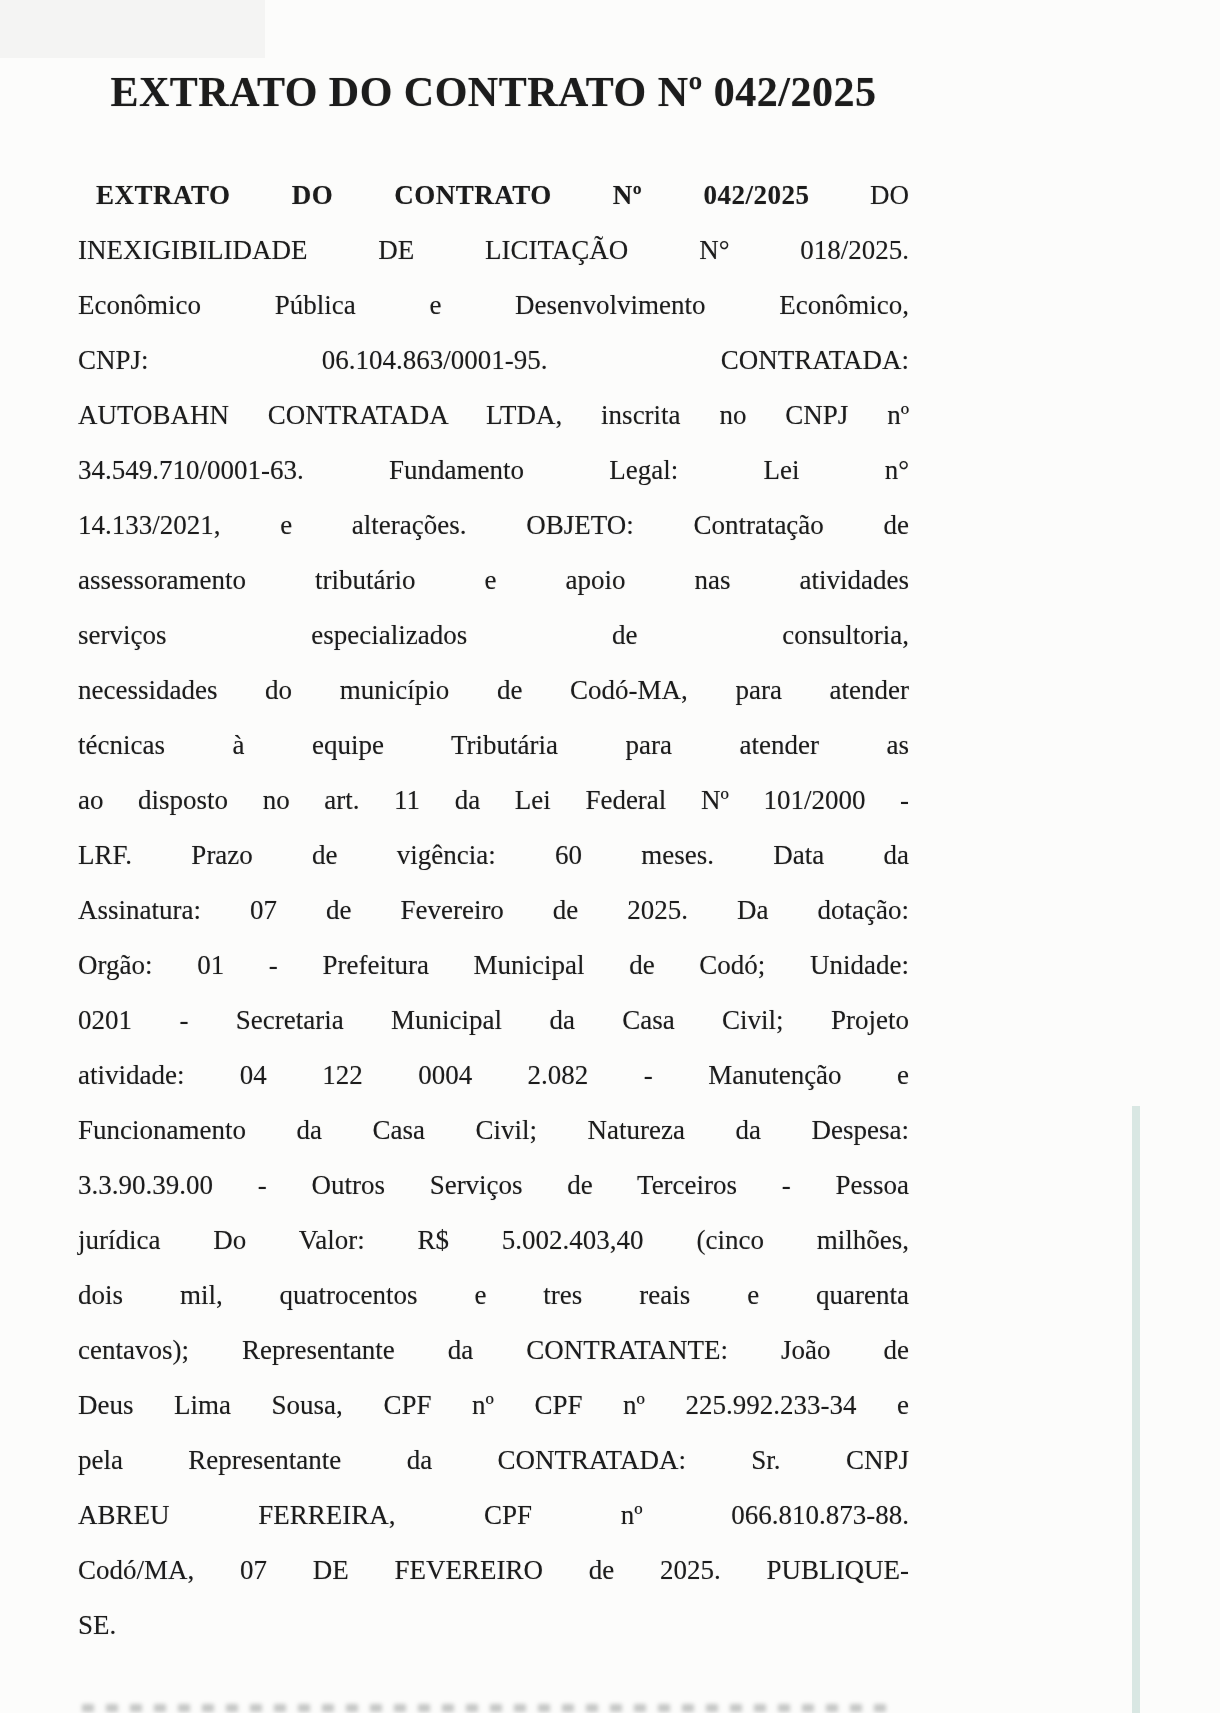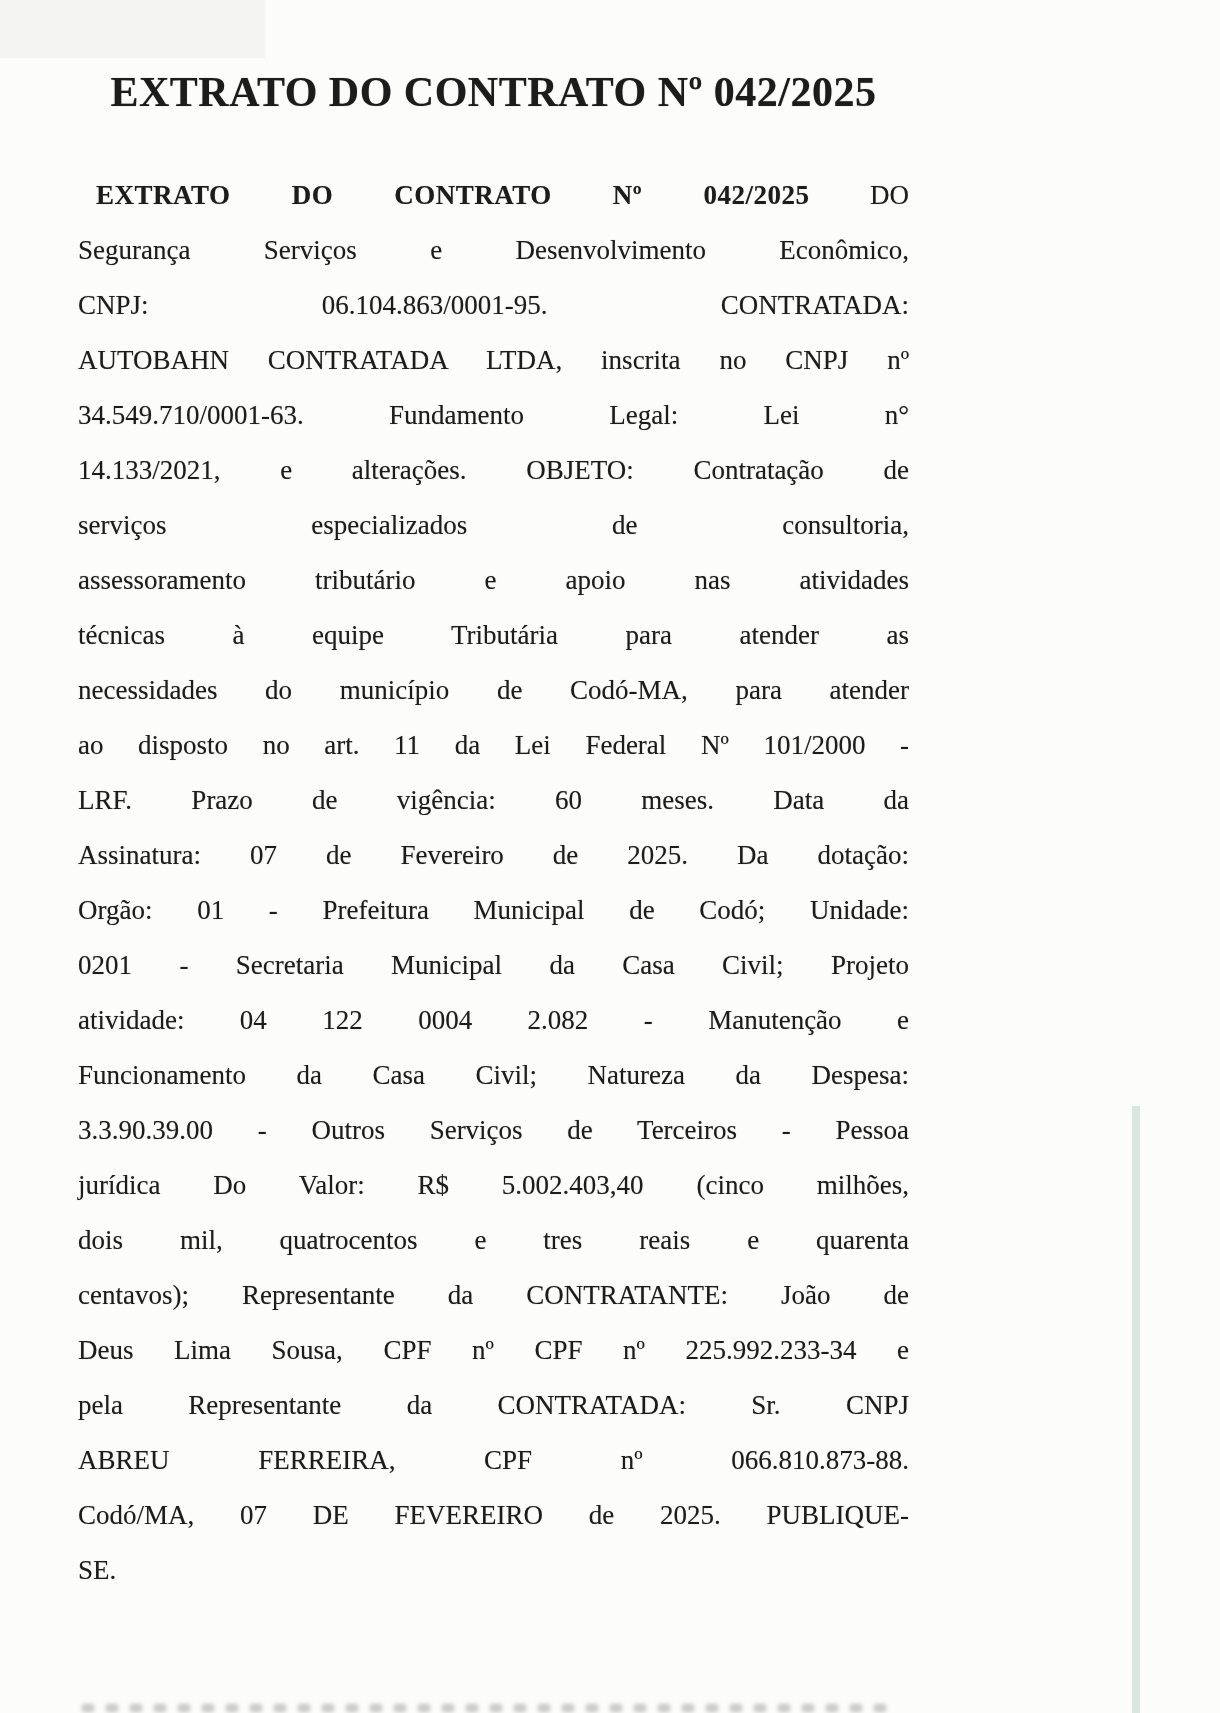--- a/index.html
+++ b/index.html
@@ -59,29 +59,30 @@
 </head>
 <body>
 
 <div class="page">
   <div class="scan-shade"></div>
 
   <div class="doc-title">EXTRATO DO CONTRATO Nº 042/2025</div>
 
   <div class="doc-body">
       <div class="line indent"><span class="b">EXTRATO DO CONTRATO Nº 042/2025</span><span> DO</span></div>
-      <div class="line"><span>Segurança Serviços e Desenvolvimento Econômico,</span></div>
+      <div class="line"><span>INEXIGIBILIDADE DE LICITAÇÃO N° 018/2025.</span></div>
+      <div class="line"><span>Econômico Pública e Desenvolvimento Econômico,</span></div>
       <div class="line"><span>CNPJ: 06.104.863/0001-95. CONTRATADA:</span></div>
       <div class="line"><span>AUTOBAHN CONTRATADA LTDA, inscrita no CNPJ nº</span></div>
       <div class="line"><span>34.549.710/0001-63. Fundamento Legal: Lei n°</span></div>
       <div class="line"><span>14.133/2021, e alterações. OBJETO: Contratação de</span></div>
+      <div class="line"><span>assessoramento tributário e apoio nas atividades</span></div>
       <div class="line"><span>serviços especializados de consultoria,</span></div>
-      <div class="line"><span>assessoramento tributário e apoio nas atividades</span></div>
+      <div class="line"><span>necessidades do município de Codó-MA, para atender</span></div>
       <div class="line"><span>técnicas à equipe Tributária para atender as</span></div>
-      <div class="line"><span>necessidades do município de Codó-MA, para atender</span></div>
       <div class="line"><span>ao disposto no art. 11 da Lei Federal Nº 101/2000 -</span></div>
       <div class="line"><span>LRF. Prazo de vigência: 60 meses. Data da</span></div>
       <div class="line"><span>Assinatura: 07 de Fevereiro de 2025. Da dotação:</span></div>
       <div class="line"><span>Orgão: 01 - Prefeitura Municipal de Codó; Unidade:</span></div>
       <div class="line"><span>0201 - Secretaria Municipal da Casa Civil; Projeto</span></div>
       <div class="line"><span>atividade: 04 122 0004 2.082 - Manutenção e</span></div>
       <div class="line"><span>Funcionamento da Casa Civil; Natureza da Despesa:</span></div>
       <div class="line"><span>3.3.90.39.00 - Outros Serviços de Terceiros - Pessoa</span></div>
       <div class="line"><span>jurídica Do Valor: R$ 5.002.403,40 (cinco milhões,</span></div>
       <div class="line"><span>dois mil, quatrocentos e tres reais e quarenta</span></div>

